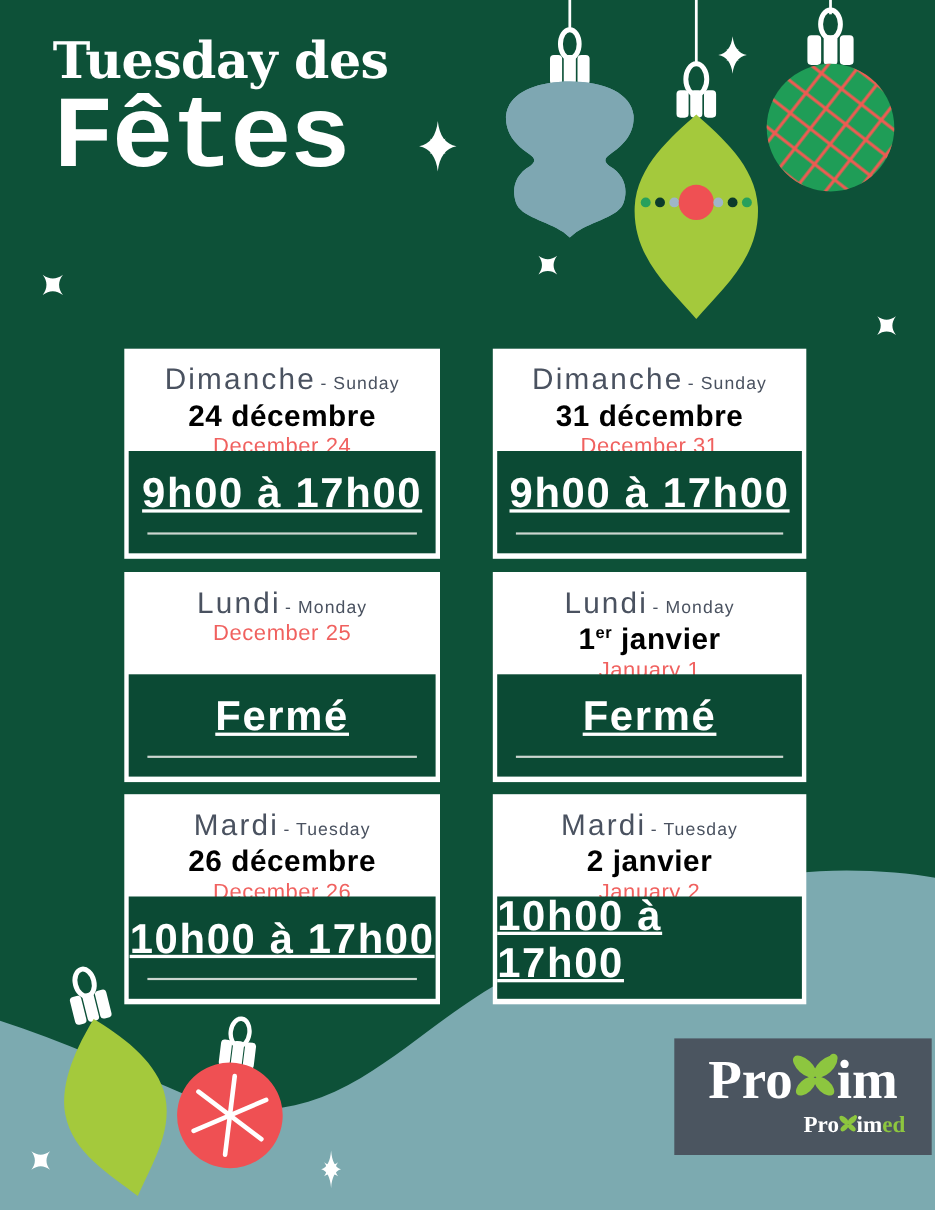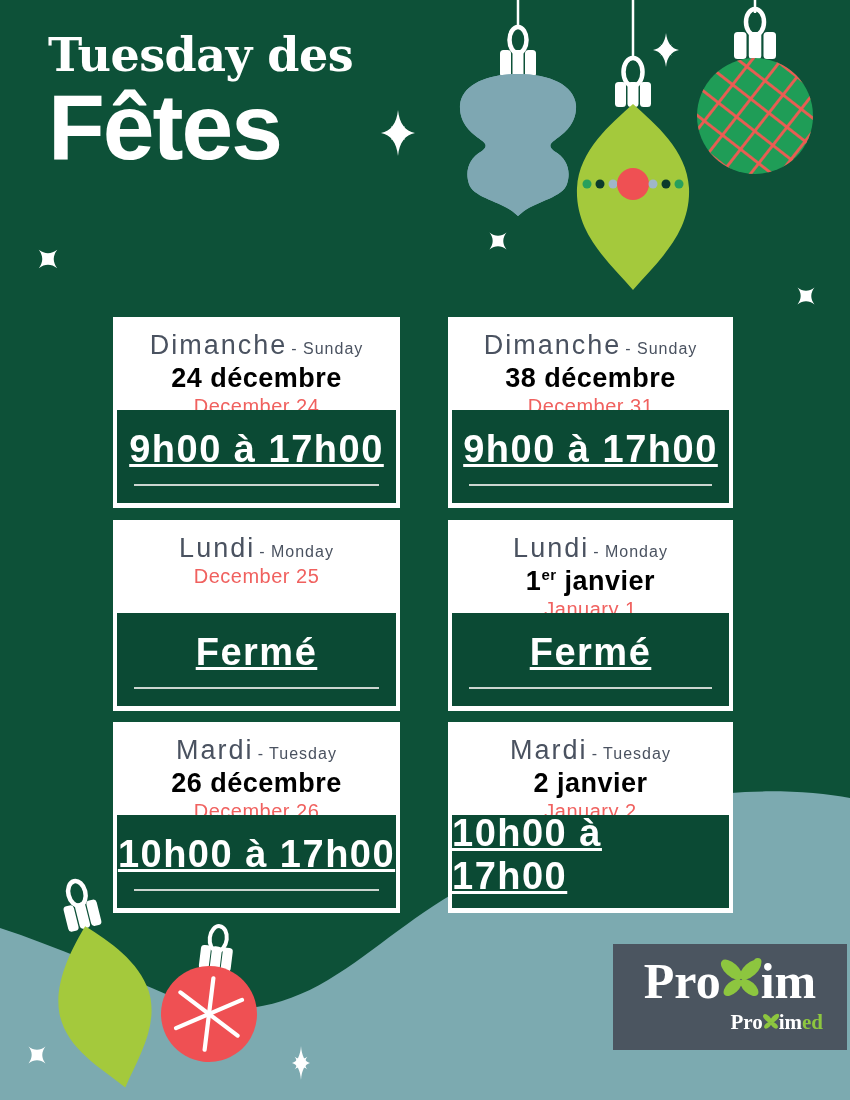--- a/index.html
+++ b/index.html
@@ -10,21 +10,21 @@
   }
   .deco { position:absolute; left:0; top:0; width:850px; height:1100px; }
 
   
   .title { position:absolute; left:48px; top:30px; color:#ffffff; }
   .title-line1 {
     font-family:"DejaVu Serif", serif; font-weight:bold;
     font-size:46px; line-height:1.1; letter-spacing:-0.5px;
   }
   .title-line2 {
-    font-family:Liberation Sans, sans-serif; font-weight:bold;
+    font-family:Liberation Mono, monospace; font-weight:bold;
     font-size:93px; line-height:0.95; letter-spacing:-2px; margin-top:2px;
   }
   .subtitle { font-weight:bold; font-size:29px; margin-top:10px; letter-spacing:-0.2px; }
 
   
   .card { position:absolute; height:191px; background:#ffffff; }
   .card-header { height:65px; text-align:center; padding-top:13px; box-sizing:border-box; }
   .day-line { color:#4a5260; letter-spacing:2px; }
   .day-fr { font-size:27px; font-weight:400; }
   .day-en { font-size:16px; font-weight:400; letter-spacing:1px; margin-left:4px; }
@@ -185,21 +185,21 @@
     </div>
     <div class="card-hours">
       <div class="hours-text">9h00 à 17h00</div>
       <div class="hours-underline"></div>
     </div>
   </div>
 
   <div class="card" style="left:448px; top:317px; width:285px;">
     <div class="card-header">
       <div class="day-line"><span class="day-fr">Dimanche</span><span class="day-en">- Sunday</span></div>
-      <div class="date-fr"><span>38 décembre</span><sup></sup><span></span></div>
+      <div class="date-fr"><span>31 décembre</span><sup></sup><span></span></div>
       <div class="date-en">December 31</div>
     </div>
     <div class="card-hours">
       <div class="hours-text">9h00 à 17h00</div>
       <div class="hours-underline"></div>
     </div>
   </div>
 
   <div class="card" style="left:113px; top:520px; width:287px;">
     <div class="card-header">

